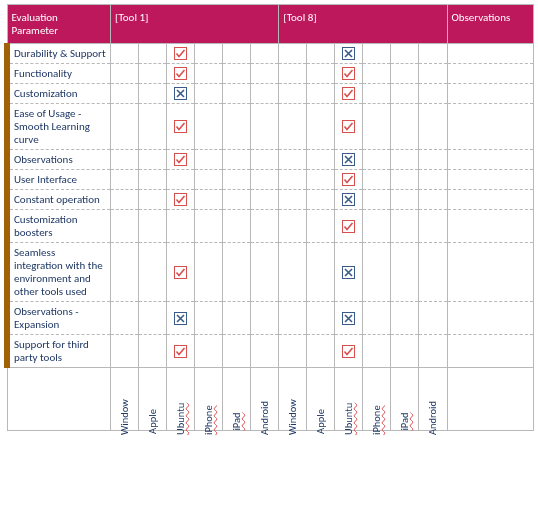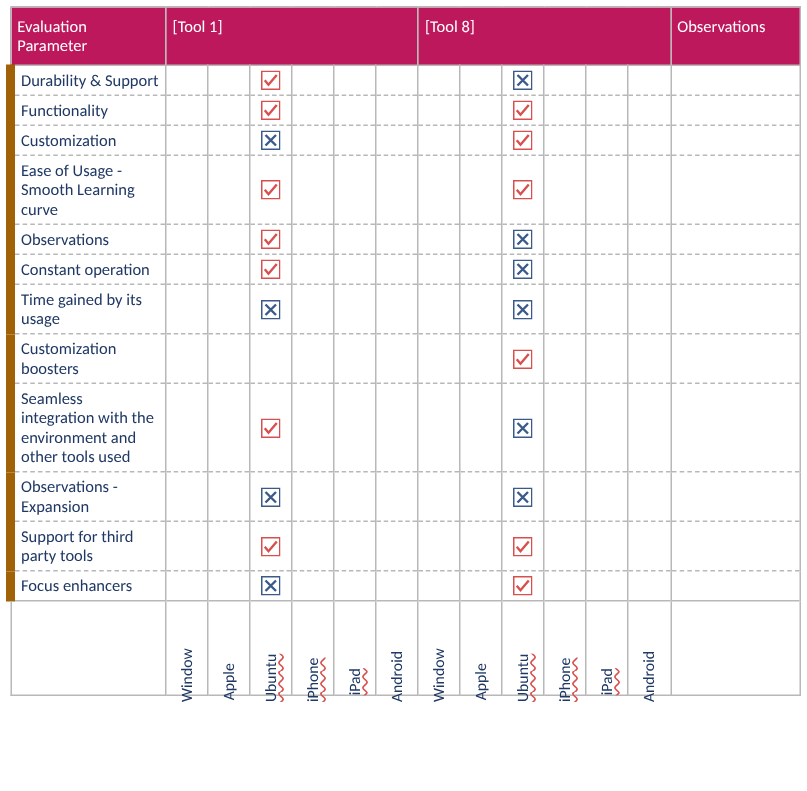--- a/index.html
+++ b/index.html
@@ -207,20 +207,41 @@
             <rect x="0.5" y="0.5" width="12" height="12" fill="none" stroke="#3a5a8a" stroke-width="1"></rect>
             <path d="M3 3 L10 10 M10 3 L3 10" stroke="#3a5a8a" stroke-width="1.6"></path>
           </svg>
         </td>
         <td class="mark-cell dashed-right"></td>
         <td class="mark-cell dashed-right"></td>
         <td class="mark-cell"></td>
         <td></td>
       </tr>
       <tr class="row">
+        <td>User Interface</td>
+        <td class="mark-cell dashed-right"></td>
+        <td class="mark-cell dashed-right"></td>
+        <td class="mark-cell dashed-right"></td>
+        <td class="mark-cell dashed-right"></td>
+        <td class="mark-cell dashed-right"></td>
+        <td class="mark-cell"></td>
+        <td class="mark-cell dashed-right"></td>
+        <td class="mark-cell dashed-right"></td>
+        <td class="mark-cell dashed-right">
+          <svg class="mk" width="13" height="13">
+            <rect x="0.5" y="0.5" width="12" height="12" fill="none" stroke="#d8504d" stroke-width="1"></rect>
+            <path d="M2.5 6.5 L5 9.5 L10.5 3" fill="none" stroke="#d8504d" stroke-width="1.6"></path>
+          </svg>
+        </td>
+        <td class="mark-cell dashed-right"></td>
+        <td class="mark-cell dashed-right"></td>
+        <td class="mark-cell"></td>
+        <td></td>
+      </tr>
+      <tr class="row">
         <td>Constant operation</td>
         <td class="mark-cell dashed-right"></td>
         <td class="mark-cell dashed-right"></td>
         <td class="mark-cell dashed-right">
           <svg class="mk" width="13" height="13">
             <rect x="0.5" y="0.5" width="12" height="12" fill="none" stroke="#d8504d" stroke-width="1"></rect>
             <path d="M2.5 6.5 L5 9.5 L10.5 3" fill="none" stroke="#d8504d" stroke-width="1.6"></path>
           </svg>
         </td>
         <td class="mark-cell dashed-right"></td>
@@ -233,46 +254,20 @@
             <rect x="0.5" y="0.5" width="12" height="12" fill="none" stroke="#3a5a8a" stroke-width="1"></rect>
             <path d="M3 3 L10 10 M10 3 L3 10" stroke="#3a5a8a" stroke-width="1.6"></path>
           </svg>
         </td>
         <td class="mark-cell dashed-right"></td>
         <td class="mark-cell dashed-right"></td>
         <td class="mark-cell"></td>
         <td></td>
       </tr>
       <tr class="row">
-        <td>Time gained by its usage</td>
-        <td class="mark-cell dashed-right"></td>
-        <td class="mark-cell dashed-right"></td>
-        <td class="mark-cell dashed-right">
-          <svg class="mk" width="13" height="13">
-            <rect x="0.5" y="0.5" width="12" height="12" fill="none" stroke="#3a5a8a" stroke-width="1"></rect>
-            <path d="M3 3 L10 10 M10 3 L3 10" stroke="#3a5a8a" stroke-width="1.6"></path>
-          </svg>
-        </td>
-        <td class="mark-cell dashed-right"></td>
-        <td class="mark-cell dashed-right"></td>
-        <td class="mark-cell"></td>
-        <td class="mark-cell dashed-right"></td>
-        <td class="mark-cell dashed-right"></td>
-        <td class="mark-cell dashed-right">
-          <svg class="mk" width="13" height="13">
-            <rect x="0.5" y="0.5" width="12" height="12" fill="none" stroke="#3a5a8a" stroke-width="1"></rect>
-            <path d="M3 3 L10 10 M10 3 L3 10" stroke="#3a5a8a" stroke-width="1.6"></path>
-          </svg>
-        </td>
-        <td class="mark-cell dashed-right"></td>
-        <td class="mark-cell dashed-right"></td>
-        <td class="mark-cell"></td>
-        <td></td>
-      </tr>
-      <tr class="row">
         <td>Customization boosters</td>
         <td class="mark-cell dashed-right"></td>
         <td class="mark-cell dashed-right"></td>
         <td class="mark-cell dashed-right"></td>
         <td class="mark-cell dashed-right"></td>
         <td class="mark-cell dashed-right"></td>
         <td class="mark-cell"></td>
         <td class="mark-cell dashed-right"></td>
         <td class="mark-cell dashed-right"></td>
         <td class="mark-cell dashed-right">
@@ -339,46 +334,20 @@
         <td></td>
       </tr>
       <tr class="row">
         <td>Support for third party tools</td>
         <td class="mark-cell dashed-right"></td>
         <td class="mark-cell dashed-right"></td>
         <td class="mark-cell dashed-right">
           <svg class="mk" width="13" height="13">
             <rect x="0.5" y="0.5" width="12" height="12" fill="none" stroke="#d8504d" stroke-width="1"></rect>
             <path d="M2.5 6.5 L5 9.5 L10.5 3" fill="none" stroke="#d8504d" stroke-width="1.6"></path>
-          </svg>
-        </td>
-        <td class="mark-cell dashed-right"></td>
-        <td class="mark-cell dashed-right"></td>
-        <td class="mark-cell"></td>
-        <td class="mark-cell dashed-right"></td>
-        <td class="mark-cell dashed-right"></td>
-        <td class="mark-cell dashed-right">
-          <svg class="mk" width="13" height="13">
-            <rect x="0.5" y="0.5" width="12" height="12" fill="none" stroke="#d8504d" stroke-width="1"></rect>
-            <path d="M2.5 6.5 L5 9.5 L10.5 3" fill="none" stroke="#d8504d" stroke-width="1.6"></path>
-          </svg>
-        </td>
-        <td class="mark-cell dashed-right"></td>
-        <td class="mark-cell dashed-right"></td>
-        <td class="mark-cell"></td>
-        <td></td>
-      </tr>
-      <tr class="row">
-        <td>Focus enhancers</td>
-        <td class="mark-cell dashed-right"></td>
-        <td class="mark-cell dashed-right"></td>
-        <td class="mark-cell dashed-right">
-          <svg class="mk" width="13" height="13">
-            <rect x="0.5" y="0.5" width="12" height="12" fill="none" stroke="#3a5a8a" stroke-width="1"></rect>
-            <path d="M3 3 L10 10 M10 3 L3 10" stroke="#3a5a8a" stroke-width="1.6"></path>
           </svg>
         </td>
         <td class="mark-cell dashed-right"></td>
         <td class="mark-cell dashed-right"></td>
         <td class="mark-cell"></td>
         <td class="mark-cell dashed-right"></td>
         <td class="mark-cell dashed-right"></td>
         <td class="mark-cell dashed-right">
           <svg class="mk" width="13" height="13">
             <rect x="0.5" y="0.5" width="12" height="12" fill="none" stroke="#d8504d" stroke-width="1"></rect>

